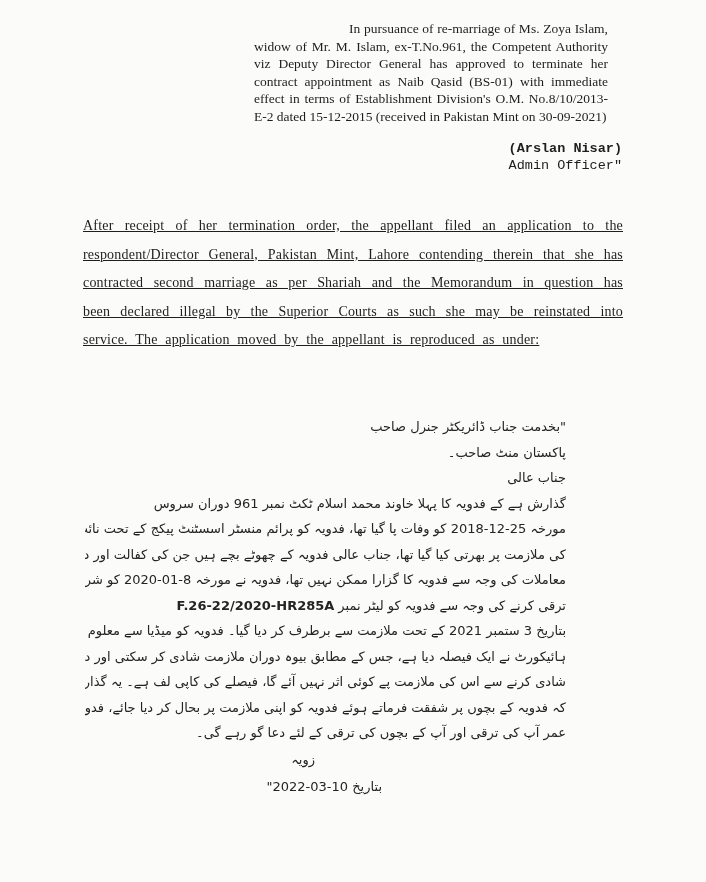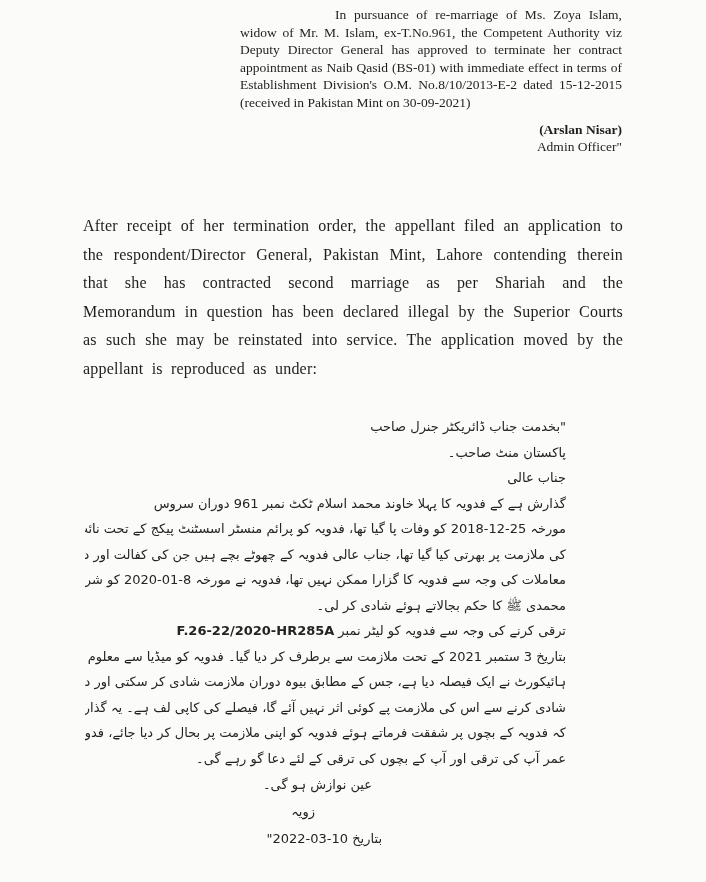--- a/index.html
+++ b/index.html
@@ -9,31 +9,31 @@
     background:#fbfbf9;
     color:#1e1e1e;
     font-family:"Liberation Serif", serif;
     overflow:hidden;
   }
   
   .memo{
     position:absolute;left:240px;top:6px;width:382px;
     font-size:13.5px;line-height:17.6px;text-align:justify;
   }
-  .memo p{margin:0;}
+  .memo p{margin:14px;}
   .m-p1{text-indent:95px;}
   .tab{display:inline-block;width:76px;}
-  .sig{margin-top:9px;text-align:right;}
+  .sig{margin-top:9px;text-align:right;font-family:Liberation Mono, monospace;}
   .sig-name{font-weight:bold;}
   
   .narrative{
     position:absolute;left:83px;top:212px;width:540px;
-    font-size:16px;line-height:28.6px;
+    font-size:14px;line-height:28.6px;
     word-spacing:4px;letter-spacing:0.2px;
-    text-align:justify;margin:0;
+    text-align:justify;margin:0;text-decoration:underline;
   }
   
   .urdu{
     position:absolute;left:85px;top:414px;width:481px;
     direction:rtl;
     font-family:"DejaVu Sans", sans-serif;
     font-size:13px;color:#242424;
     overflow:hidden;
   }
   .u-line{
@@ -63,27 +63,25 @@
 
   <div class="urdu" dir="rtl">
     <div class="u-line">"بخدمت جناب ڈائریکٹر جنرل صاحب</div>
     <div class="u-line">پاکستان منٹ صاحب۔</div>
     <div class="u-line">جناب عالی</div>
 
     <div class="u-line">گذارش ہے کے فدویہ کا پہلا خاوند محمد اسلام ٹکٹ نمبر 961 دوران سروس</div>
     <div class="u-line">مورخہ 25-12-2018 کو وفات پا گیا تھا، فدویہ کو پرائم منسٹر اسسٹنٹ پیکج کے تحت نائب قاصد</div>
     <div class="u-line">کی ملازمت پر بھرتی کیا گیا تھا، جناب عالی فدویہ کے چھوٹے بچے ہیں جن کی کفالت اور دیگر</div>
     <div class="u-line">معاملات کی وجہ سے فدویہ کا گزارا ممکن نہیں تھا، فدویہ نے مورخہ 8-01-2020 کو شریعت</div>
-    <div class="u-line">محمدی ﷺ کا حکم بجالاتے ہوئے شادی کر لی۔</div>
 
     <div class="u-line"><span>ترقی کرنے کی وجہ سے فدویہ کو لیٹر نمبر</span><span class="letter-no">F.26-22/2020-HR285A</span></div>
     <div class="u-line">بتاریخ 3 ستمبر 2021 کے تحت ملازمت سے برطرف کر دیا گیا۔ فدویہ کو میڈیا سے معلوم ہوا کہ</div>
     <div class="u-line">ہائیکورٹ نے ایک فیصلہ دیا ہے، جس کے مطابق بیوہ دوران ملازمت شادی کر سکتی اور دوسری</div>
     <div class="u-line">شادی کرنے سے اس کی ملازمت پے کوئی اثر نہیں آئے گا، فیصلے کی کاپی لف ہے۔ یہ گذارش ہے</div>
     <div class="u-line">کہ فدویہ کے بچوں پر شفقت فرماتے ہوئے فدویہ کو اپنی ملازمت پر بحال کر دیا جائے، فدویہ تمام</div>
     <div class="u-line">عمر آپ کی ترقی اور آپ کے بچوں کی ترقی کے لئے دعا گو رہے گی۔</div>
 
-    <div class="u-line u-close pad-courtesy">عین نوازش ہو گی۔</div>
     <div class="u-line u-close pad-name">زویہ</div>
     <div class="u-line u-close pad-date">بتاریخ 10-03-2022"</div>
   </div>
 
 </div>
 
 </body></html>

